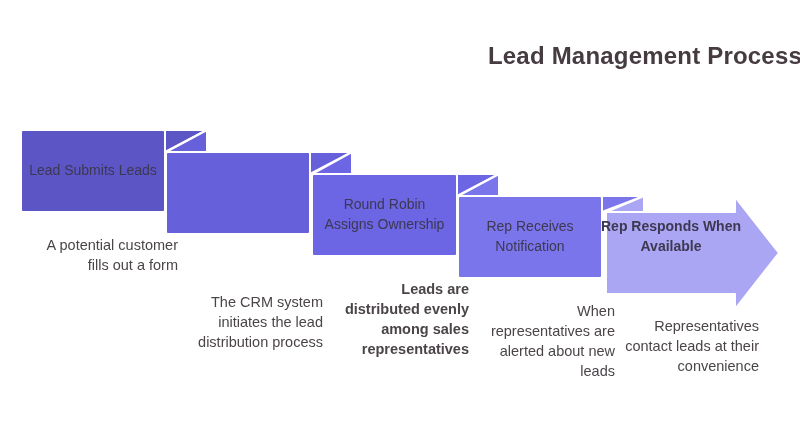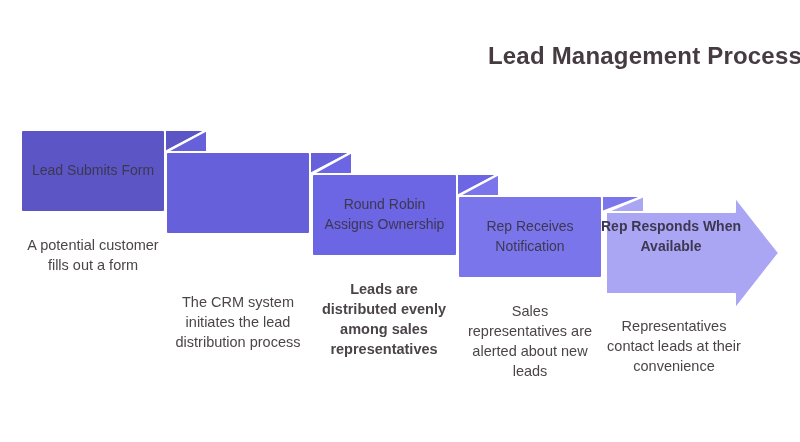--- a/index.html
+++ b/index.html
@@ -38,21 +38,21 @@
     justify-content: center;
     text-align: center;
     white-space: pre-line;
     font-size: 14px;
     line-height: 1.4;
     color: var(--label-color, #3D3851);
   }
   .step-desc {
     position: absolute;
     width: 170px;
-    text-align: center;
+    text-align: right;
     white-space: pre-line;
     font-size: 14.5px;
     line-height: 1.38;
     color: var(--desc-color, #4B4549);
   }
   
   .lbl-1 { left: 21px;  top: 130px; width: 144px; height: 82px; }
   .lbl-2 { left: 166px; top: 152px; width: 144px; height: 82px; }
   .lbl-3 { left: 312px; top: 174px; width: 145px; height: 82px; }
   .lbl-4 { left: 458px; top: 196px; width: 144px; height: 82px; }
@@ -88,38 +88,38 @@
       <rect x="166" y="152" width="144" height="82" rx="2" fill="#6660DA"></rect>
       <rect x="312" y="174" width="145" height="82" rx="2" fill="#6C65E4"></rect>
       <rect x="458" y="196" width="144" height="82" rx="2" fill="#7B75EB"></rect>
 
       <polygon points="606,212 735,212 735,197 779,253 735,309 735,294 606,294" fill="#ABA6F4"></polygon>
     </g>
   </svg>
 
   <div class="diagram-title">Lead Management Process</div>
 
-  <div class="step-label lbl-1">Lead Submits Form</div>
+  <div class="step-label lbl-1">Lead Submits Leads</div>
   <div class="step-label lbl-3">Round Robin
 Assigns Ownership</div>
   <div class="step-label lbl-4">Rep Receives
 Notification</div>
   <div class="step-label lbl-5">Rep Responds When
 Available</div>
 
   <div class="step-desc dsc-1">A potential customer
 fills out a form</div>
   <div class="step-desc dsc-2">The CRM system
 initiates the lead
 distribution process</div>
   <div class="step-desc dsc-3">Leads are
 distributed evenly
 among sales
 representatives</div>
-  <div class="step-desc dsc-4">Sales
+  <div class="step-desc dsc-4">When
 representatives are
 alerted about new
 leads</div>
   <div class="step-desc dsc-5">Representatives
 contact leads at their
 convenience</div>
 
 </div>
 
 </body></html>

